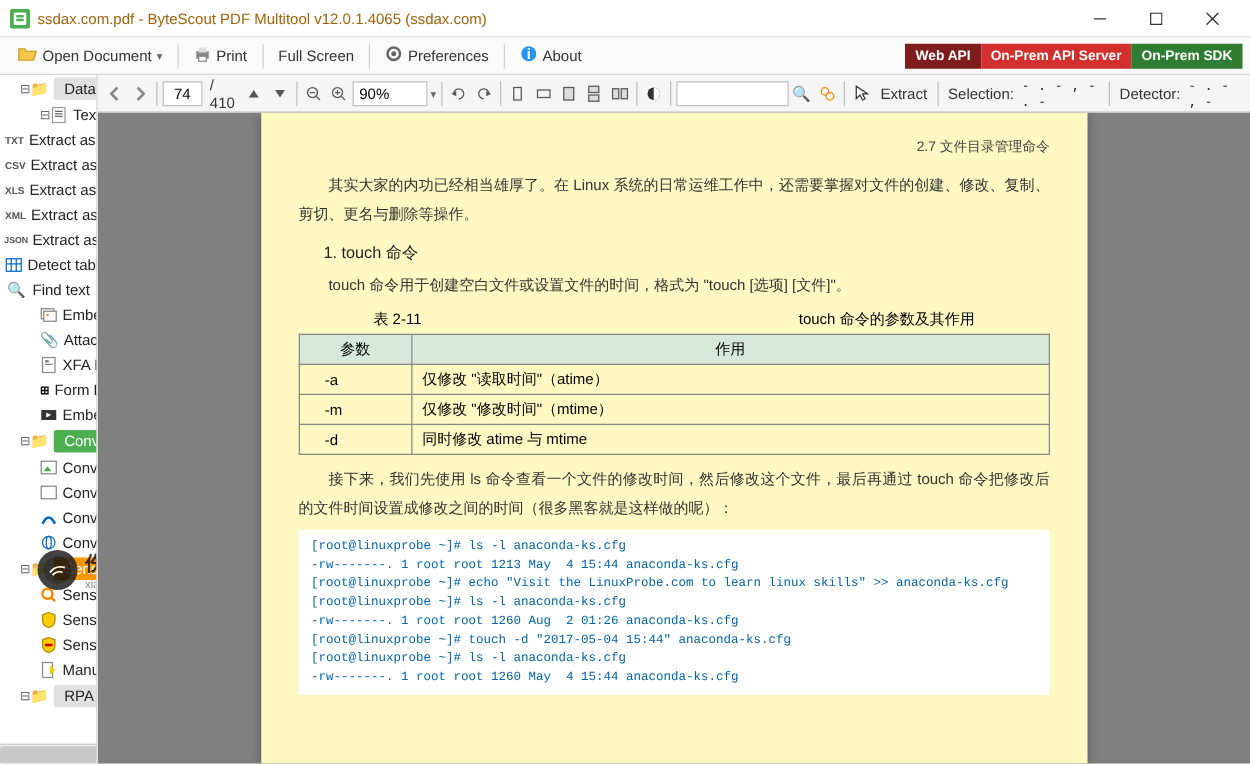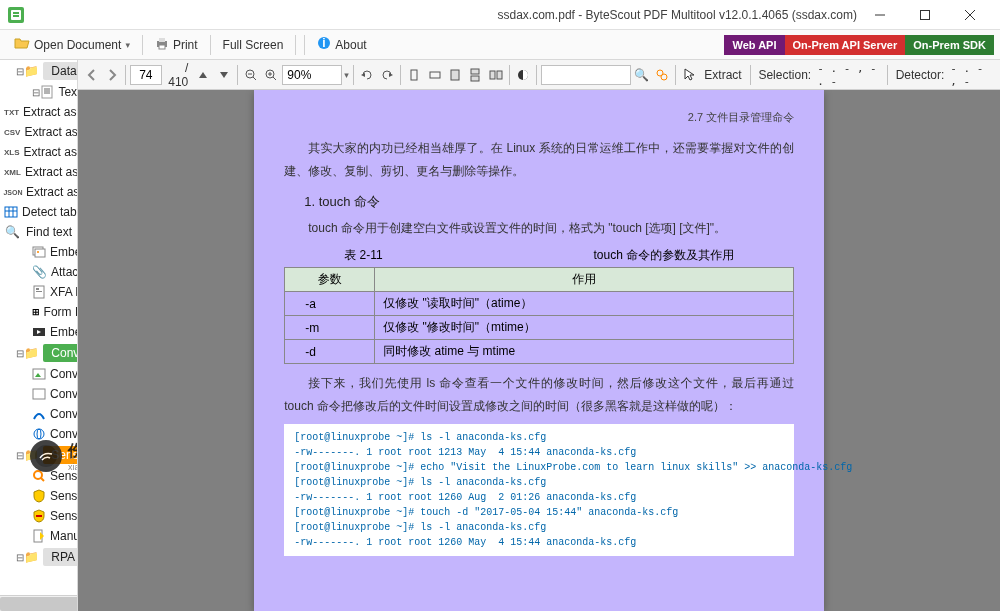--- a/index.html
+++ b/index.html
@@ -1,27 +1,27 @@
 <!DOCTYPE html>
 <html><head>
 <meta charset="utf-8">
 <style>
 *{margin:0;padding:0;box-sizing:border-box;font-family:"Segoe UI",Tahoma,sans-serif;font-size:12px;}
 body{background:#fff;overflow:hidden;width:1000px;height:611px;}
 .titlebar{height:30px;display:flex;align-items:center;padding:0 8px;border-bottom:1px solid #e0e0e0;}
 .titlebar .appicon{width:16px;height:16px;margin-right:6px;display:inline-block;}
-.titlebar .title{flex:1;color:#404040;font-size:12px;text-align:right;}
+.titlebar .title{flex:1;color:#a16207;font-size:12px;}
 .titlebar .winbtns{display:flex;gap:0;}
 .titlebar .winbtn{width:45px;height:28px;display:flex;align-items:center;justify-content:center;cursor:pointer;}
 .menubar{height:30px;display:flex;align-items:center;padding:0 6px;border-bottom:1px solid #d8d8d8;background:#fafafa;}
 .menubar .mitem{padding:4px 8px;display:flex;align-items:center;gap:4px;cursor:pointer;color:#333;}
 .menubar .sep{width:1px;height:20px;background:#d0d0d0;margin:0 4px;}
 .spacer{flex:1;}
 .badge{color:#fff;padding:4px 8px;font-size:11px;font-weight:600;cursor:pointer;}
-.badge.blue{background:#701a75;}
+.badge.blue{background:#7f1d1d;}
 .badge.red{background:#d32f2f;}
 .badge.green{background:#2e7d32;}
 .main{display:flex;height:551px;}
 .sidebar{width:217px;background:#fff;border-right:1px solid #d8d8d8;overflow-y:auto;overflow-x:hidden;position:relative;}
 .treeitem{display:flex;align-items:center;padding:2px 4px;cursor:pointer;white-space:nowrap;min-height:20px;}
 .treeitem .expander{width:12px;text-align:center;color:#666;font-size:10px;}
 .treeitem .ticon{width:18px;height:16px;margin-right:4px;display:flex;align-items:center;justify-content:center;}
 .treeitem .tlabel{color:#222;}
 .treeitem.header .tlabel{background:#e0e0e0;padding:2px 8px;border-radius:2px;font-weight:500;}
 .treeitem.header.green .tlabel{background:#4caf50;color:#fff;}
@@ -32,27 +32,27 @@
 .watermark{position:absolute;left:30px;top:380px;width:170px;display:flex;align-items:center;pointer-events:none;opacity:0.85;z-index:2;}
 .watermark .wicon{width:32px;height:32px;border-radius:50%;background:#222;display:flex;align-items:center;justify-content:center;margin-right:6px;flex-shrink:0;}
 .watermark .wtext{font-size:16px;font-weight:700;color:#111;}
 .watermark .wsub{font-size:9px;color:#777;}
 .content{flex:1;display:flex;flex-direction:column;background:#808080;}
 .toolbar{height:30px;background:#f5f5f5;border-bottom:1px solid #d0d0d0;display:flex;align-items:center;padding:0 4px;gap:2px;}
 .toolbar .tbtn{width:24px;height:24px;display:flex;align-items:center;justify-content:center;cursor:pointer;border-radius:2px;}
 .toolbar .tsep{width:1px;height:20px;background:#c0c0c0;margin:0 2px;}
 .toolbar input{height:20px;border:1px solid #c0c0c0;padding:0 4px;background:#fff;}
 .toolbar .pagein{width:32px;text-align:center;}
-.toolbar .pagetot{color:#333;padding:0 4px;text-align:right;}
+.toolbar .pagetot{color:#333;padding:0 4px;}
 .toolbar .zoomsel{width:60px;}
 .toolbar .selbox{width:90px;}
 .toolbar .tlabel{color:#333;padding:0 4px;}
 .toolbar .coords{font-family:monospace;font-size:11px;color:#333;}
 .pdfview{flex:1;overflow:auto;display:flex;justify-content:center;padding:0;}
-.page{background:#c4b5fd;width:570px;margin-top:0;padding:20px 30px;box-shadow:0 2px 8px rgba(0,0,0,0.3);font-family:"SimSun","Microsoft YaHei",serif;}
+.page{background:#fef9c3;width:661px;margin-top:0;padding:20px 30px;box-shadow:0 2px 8px rgba(0,0,0,0.3);font-family:"SimSun","Microsoft YaHei",serif;}
 .page .hdr{text-align:right;font-size:11px;color:#444;margin-bottom:12px;}
 .page p{font-size:12px;line-height:1.9;color:#333;text-align:justify;margin-bottom:4px;}
 .page .indent{text-indent:2em;}
 .page .secttl{font-size:13px;margin:10px 0 6px 20px;color:#222;}
 .page .tblcap{text-align:center;font-size:11px;margin:8px 0 3px;display:flex;justify-content:space-between;padding:0 60px;gap:12px;}
 .page table{width:100%;border-collapse:collapse;font-size:11px;margin-bottom:8px;padding-left:40px;}
 .page th{background:#d8e8d8;border:1px solid #888;padding:3px;text-align:center;font-weight:normal;}
 .page td{border:1px solid #888;padding:3px 8px;}
 .page td.c1{width:90px;text-align:left;padding-left:20px;}
 .page .codebox{background:#fff;border:none;padding:6px 10px;font-family:"Courier New",monospace;font-size:10px;line-height:1.5;color:#0066aa;margin:6px 0;}
@@ -107,20 +107,27 @@
           <rect x="4" y="2" width="6" height="4" fill="#ddd"></rect>
           <rect x="4" y="9" width="6" height="4" fill="#fff" stroke="#888"></rect>
         </svg></span>
     <span>Print</span>
   </div>
   <div class="sep"></div>
   <div class="mitem">
       <span>Full Screen</span>
     </div>
   <div class="sep"></div>
+  <div class="mitem">
+    <span><svg width="14" height="14">
+          <circle cx="7" cy="7" r="5" fill="none" stroke="#666" stroke-width="2"></circle>
+          <circle cx="7" cy="7" r="2" fill="#666"></circle>
+        </svg></span>
+    <span>Preferences</span>
+  </div>
   <div class="sep"></div>
   <div class="mitem">
     <span><svg width="14" height="14">
           <circle cx="7" cy="7" r="6" fill="#2196f3"></circle>
           <text x="7" y="11" text-anchor="middle" fill="#fff" font-size="10" font-weight="bold">i</text>
         </svg></span>
     <span>About</span>
   </div>
   <div class="spacer"></div>
   <div class="badge blue">Web API</div>

